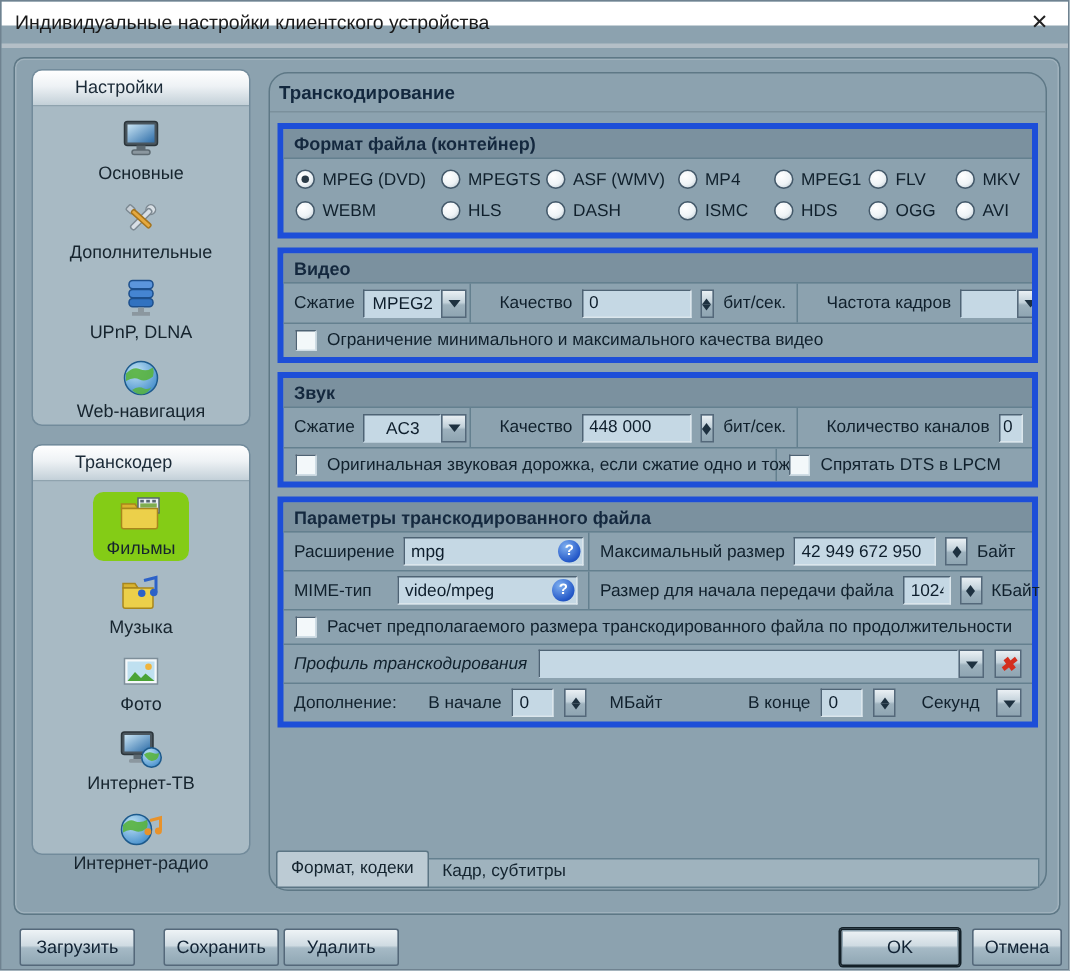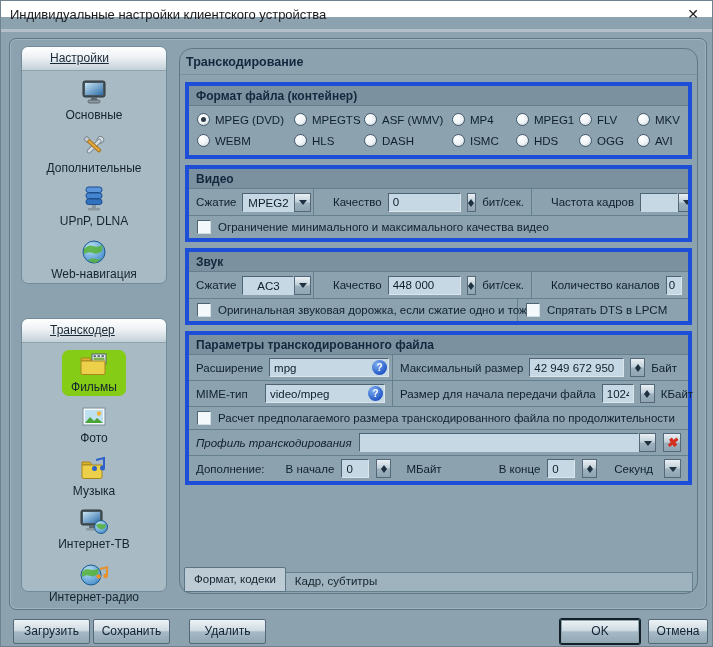--- a/index.html
+++ b/index.html
@@ -8,22 +8,22 @@
   
   .titlebar{position:absolute;left:0;top:0;width:100%;height:16px;background:#ffffff;box-sizing:border-box;}
   .wtitle{position:absolute;left:9px;top:6px;font-size:13px;color:#1a1a1a;}
   .wclose{position:absolute;right:10px;top:5px;font-size:14px;color:#222;cursor:default;width:18px;text-align:center;}
   
   .wbody{position:absolute;left:0;top:28px;width:713px;height:619px;background:#8ca2af;border-top:3px solid #b4bfc7;box-sizing:border-box;}
   .outerframe{position:absolute;left:8px;top:6px;width:696px;height:570px;border:1px solid #5e7886;border-radius:7px;box-shadow:inset 0 0 0 1px rgba(255,255,255,0.18);}
   
   .sgroup{position:absolute;width:146px;background:#a8bac4;border:1px solid #728b9b;border-radius:7px;box-sizing:border-box;}
   .g1{left:20px;top:14px;height:238px;}
-  .g2{left:20px;top:264px;height:274px;margin-top:22px;}
-  .sghead{height:23px;background:linear-gradient(180deg,#ffffff 0%,#eef2f5 45%,#c3d0d8 100%);border-bottom:1px solid #8fa3ae;border-radius:6px 6px 0 0;font-size:12px;color:#1b2a37;line-height:23px;padding-left:28px;text-decoration:underline;}
+  .g2{left:20px;top:264px;height:274px;}
+  .sghead{height:23px;background:linear-gradient(180deg,#ffffff 0%,#eef2f5 45%,#c3d0d8 100%);border-bottom:1px solid #8fa3ae;border-radius:6px 6px 0 0;font-size:12px;color:#1b2a37;line-height:23px;padding-left:28px;}
   .sgbody{display:flex;flex-direction:column;align-items:center;padding-top:7px;}
   .sitem{display:flex;flex-direction:column;align-items:center;margin-bottom:7px;padding:2px 9px;border-radius:7px;}
   .sitem.selected{background:#84cc16;}
   .slabel{font-size:12px;color:#16242e;margin-top:2px;white-space:nowrap;}
   
   .mgroup{position:absolute;left:178px;top:16px;width:519px;height:546px;border:1px solid #5e7886;border-radius:13px;box-sizing:border-box;}
   .mtitle{font-weight:bold;font-size:12.5px;color:#13283e;padding:6px 6px 5px;border-bottom:1px solid #7b909c;margin-bottom:7px;}
   .sec{border:4px solid #1d4ed8;margin:0 5px 6px 5px;}
   .stripe{height:20px;line-height:20px;background:#7b919f;border-bottom:1px solid #64808f;font-weight:bold;font-size:12px;color:#14283e;padding:0 7px;box-sizing:border-box;}
   
@@ -156,37 +156,37 @@
               <rect x="22.5" y="3.2" width="2.4" height="1.8" fill="#55656f"></rect>
             <rect x="14.5" y="9" width="2.4" height="1.8" fill="#55656f"></rect>
               <rect x="18.5" y="9" width="2.4" height="1.8" fill="#55656f"></rect>
               <rect x="22.5" y="9" width="2.4" height="1.8" fill="#55656f"></rect>
             <rect x="14.5" y="5.6" width="11" height="2.8" fill="#7fae4e"></rect>
             <path d="M2 9 h24 v12 a1.5 1.5 0 0 1 -1.5 1.5 h-21 a1.5 1.5 0 0 1 -1.5 -1.5 z" fill="#ecd04a" stroke="#a8861c"></path>
           </svg>
           <span class="slabel">Фильмы</span>
         </div>
         <div class="sitem">
-          <svg width="28" height="24" viewBox="0 0 28 24">
-            <rect x="3" y="3" width="22" height="17" fill="#f4f8fa" stroke="#7e8f9a"></rect>
-            <rect x="5" y="5" width="18" height="13" fill="#bfe0f0"></rect>
-            <path d="M5 18 l5 -6 4 4 3 -3 6 5 z" fill="#4aa336"></path>
-            <circle cx="19" cy="8.5" r="2.2" fill="#f0b43c"></circle>
-          </svg>
-          <span class="slabel">Фото</span>
-        </div>
-        <div class="sitem">
           <svg width="30" height="26" viewBox="0 0 30 26">
             <path d="M3 6 l8 0 2 3 -10 0 z" fill="#d9b32f" stroke="#a8861c"></path>
             <path d="M3 9 h20 v12 a1.5 1.5 0 0 1 -1.5 1.5 h-17 a1.5 1.5 0 0 1 -1.5 -1.5 z" fill="#ecd04a" stroke="#a8861c"></path>
             <path d="M17 4 l8 -2 v10" fill="none" stroke="#2d62c8" stroke-width="2"></path>
             <circle cx="15.5" cy="12.5" r="2.5" fill="#2d62c8"></circle>
             <circle cx="23.5" cy="12" r="2.5" fill="#2d62c8"></circle>
           </svg>
           <span class="slabel">Музыка</span>
+        </div>
+        <div class="sitem">
+          <svg width="28" height="24" viewBox="0 0 28 24">
+            <rect x="3" y="3" width="22" height="17" fill="#f4f8fa" stroke="#7e8f9a"></rect>
+            <rect x="5" y="5" width="18" height="13" fill="#bfe0f0"></rect>
+            <path d="M5 18 l5 -6 4 4 3 -3 6 5 z" fill="#4aa336"></path>
+            <circle cx="19" cy="8.5" r="2.2" fill="#f0b43c"></circle>
+          </svg>
+          <span class="slabel">Фото</span>
         </div>
         <div class="sitem">
           <svg width="30" height="26" viewBox="0 0 30 26">
             <rect x="2" y="1" width="21" height="15" rx="2" fill="#4a565e" stroke="#2b353b"></rect>
             <rect x="4" y="3" width="17" height="11" fill="url(#gscr)"></rect>
             <rect x="10" y="16" width="5" height="3" fill="#5d6a72"></rect>
             <rect x="7" y="19" width="11" height="2.5" rx="1" fill="#8b979f"></rect>
             <circle cx="22" cy="18" r="6.5" fill="url(#gball)" stroke="#1d5a8c"></circle>
             <path d="M17 16 q3 -2.5 6 -1 q2 1 4 0 q0 3 -2 4.5 q-3 1.5 -5 0 q-2 -1.5 -3 -3.5 z" fill="#58b33e" opacity="0.9"></path>
           </svg>
@@ -418,18 +418,18 @@
         </div>
       </div>
 
       <div class="tabstrip">
         <div class="tab active">Формат, кодеки</div>
         <div class="tab">Кадр, субтитры</div>
       </div>
     </div>
 
     <div class="fbtn" style="left:12px;top:587px;width:77px">Загрузить</div>
-    <div class="fbtn" style="left:92px;top:587px;width:77px">Сохранить</div>
+    <div class="fbtn" style="left:108px;top:587px;width:77px">Сохранить</div>
     <div class="fbtn" style="left:188px;top:587px;width:77px">Удалить</div>
     <div class="fbtn default" style="left:559px;top:587px;width:80px">OK</div>
     <div class="fbtn" style="left:647px;top:587px;width:60px">Отмена</div>
   </div>
 </div>
 
 </body></html>

